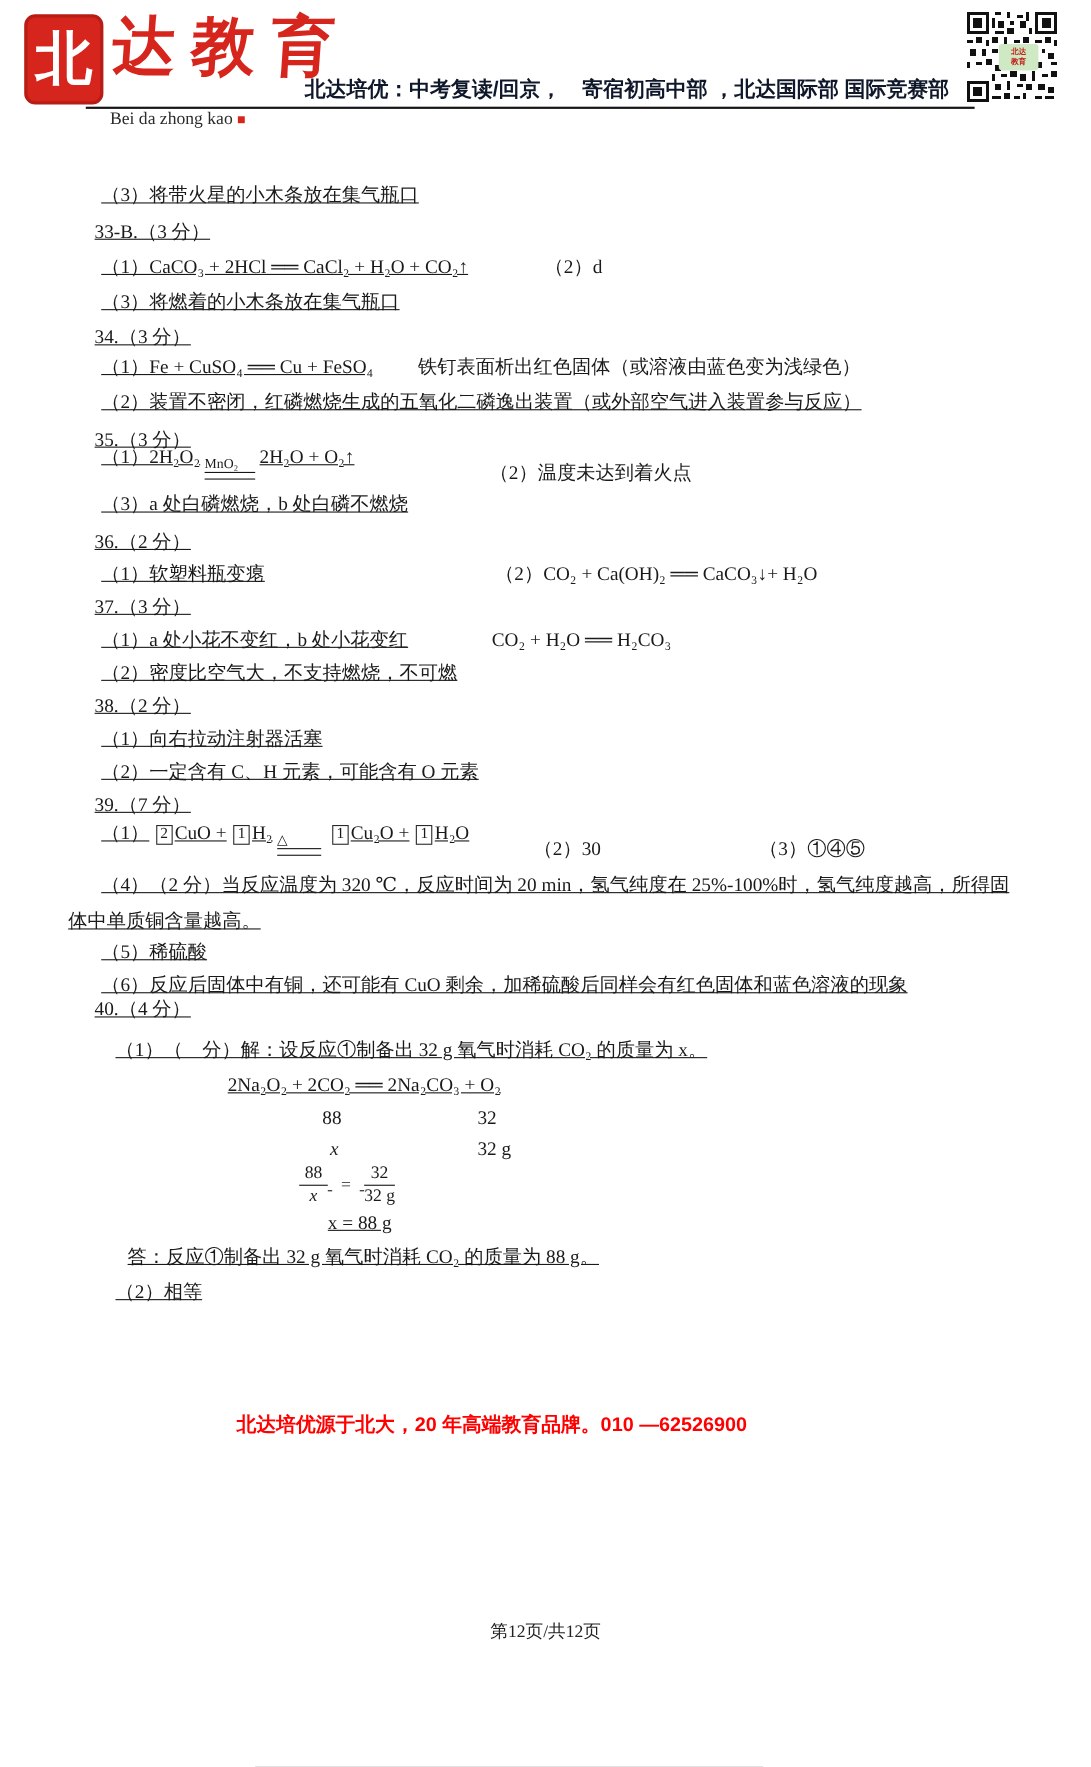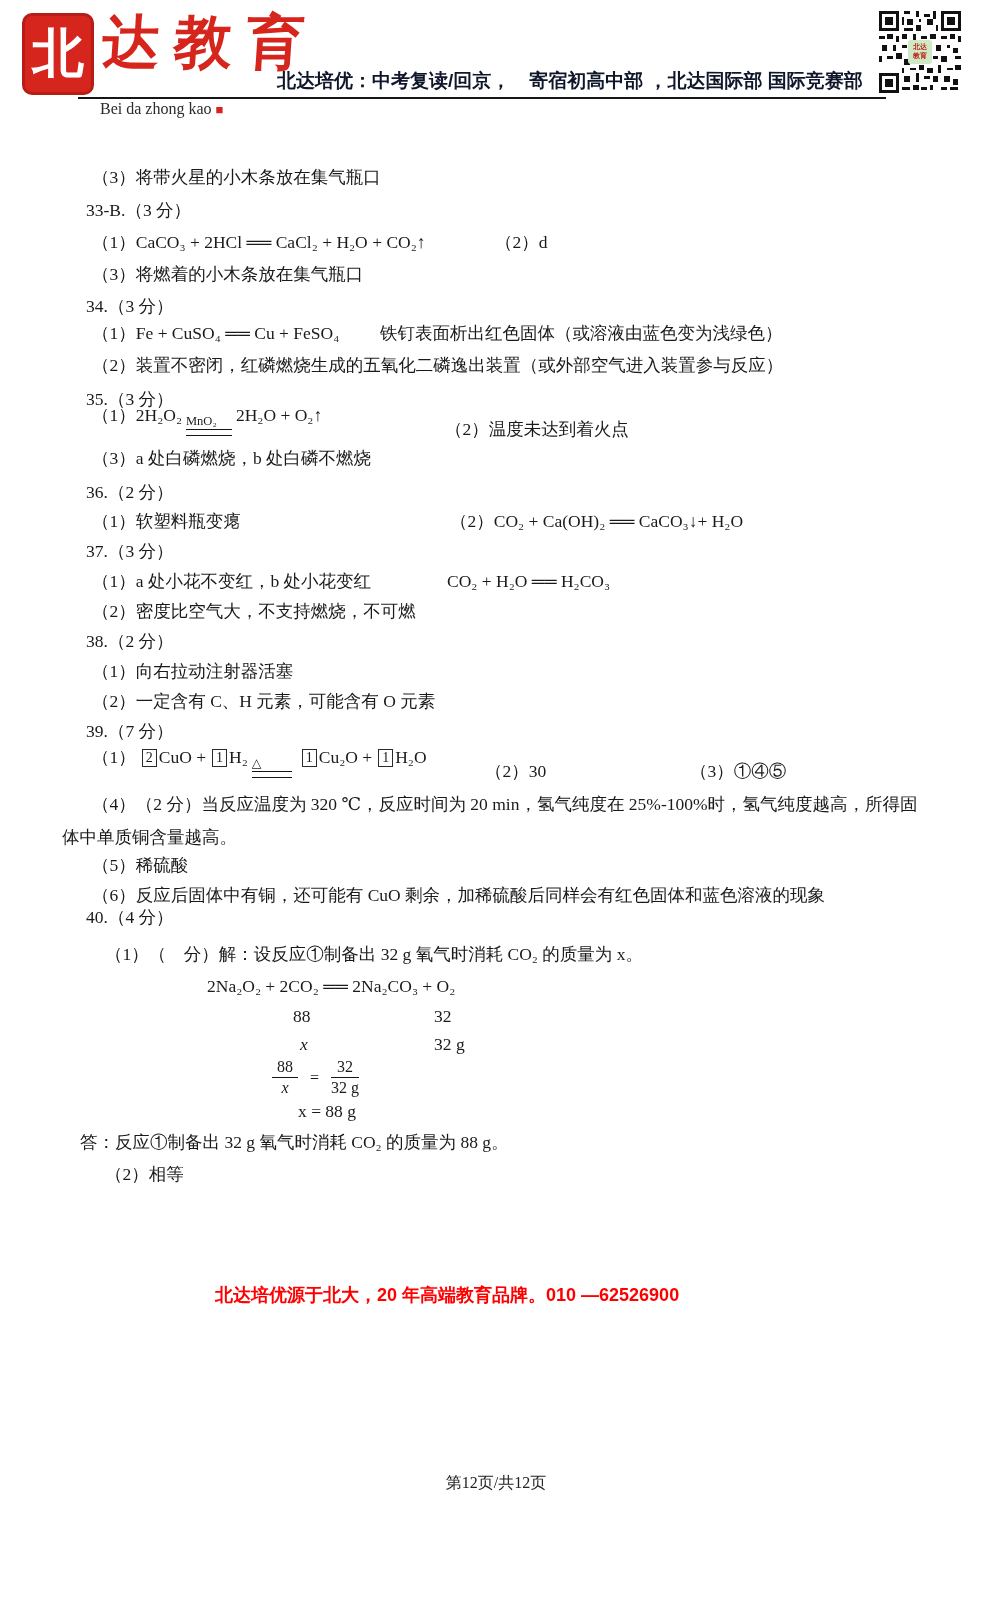--- a/index.html
+++ b/index.html
@@ -33,38 +33,39 @@
     color:#0f172a; font-weight:bold; font-size:19px;
     font-family:"Liberation Sans","DejaVu Sans",sans-serif;
     white-space:nowrap;
   }
   .header-rule {
     position:absolute; left:78px; top:97px; width:808px; height:2px; background:#161616;
   }
   .qr { position:absolute; left:879px; top:11px; width:82px; height:82px; }
   .qr svg { width:100%; height:100%; display:block; }
   .qr-label {
-    position:absolute; left:29px; top:29px; width:24px; height:24px;
+    position:absolute; left:29px; top:29px; width:36px; height:24px;
     background:#cfe9c4; border-radius:3px;
     color:#c0241c; font-size:7px; line-height:9px; font-weight:bold;
     display:flex; flex-direction:column; align-items:center; justify-content:center;
     text-align:center;
   }
 
   
   .line {
     position:absolute; left:0; width:992px; font-size:17.5px; line-height:22px;
     white-space:nowrap;
+    text-decoration:underline;
   }
   .ind-sec  { padding-left:86px; }
   .ind-ans  { padding-left:92px; }
   .ind-wrap { padding-left:62px; }
   .ind-sub  { padding-left:105px; }
   .ind-eq   { padding-left:207px; }
-  .ind-da   { padding-left:80px; }
+  .ind-da   { padding-left:116px; }
   .rpos { position:absolute; white-space:nowrap; }
 
   
   .rxn { display:inline-block; text-align:left; vertical-align:-4px; margin:0 4px; }
   .rxn .above { display:block; font-size:12.5px; line-height:13px; }
   .rxn .dline {
     display:block; width:46px; height:7px; margin:1px auto 0 auto;
     border-top:1.8px solid #151515; border-bottom:1.8px solid #151515;
   }
   .rxn.small .dline { width:40px; }

